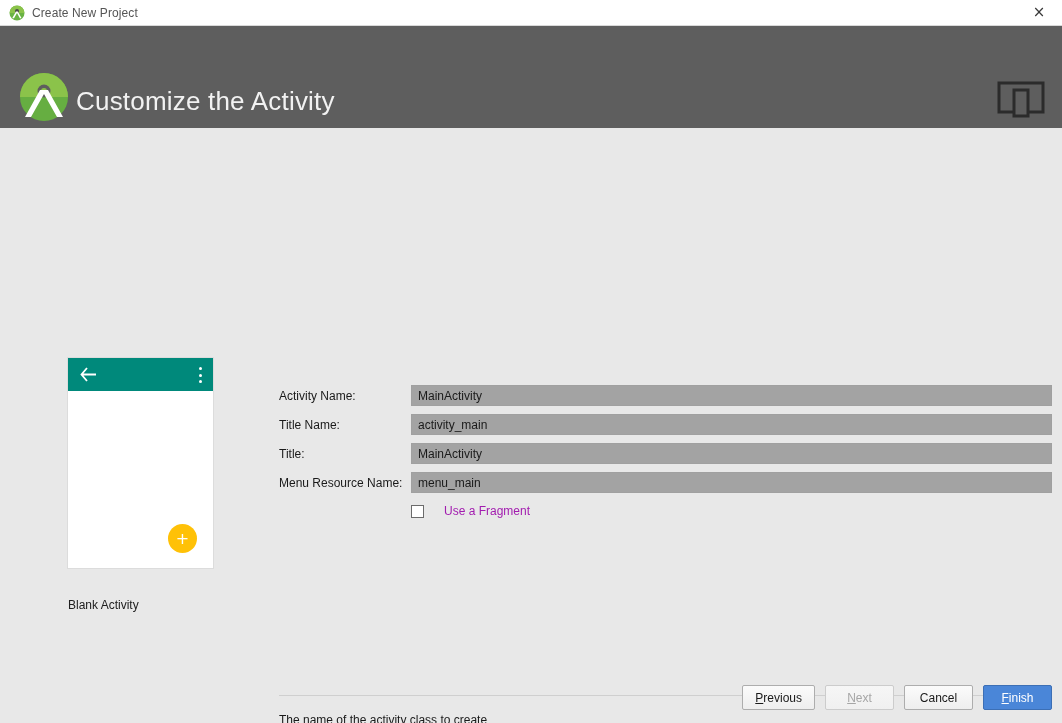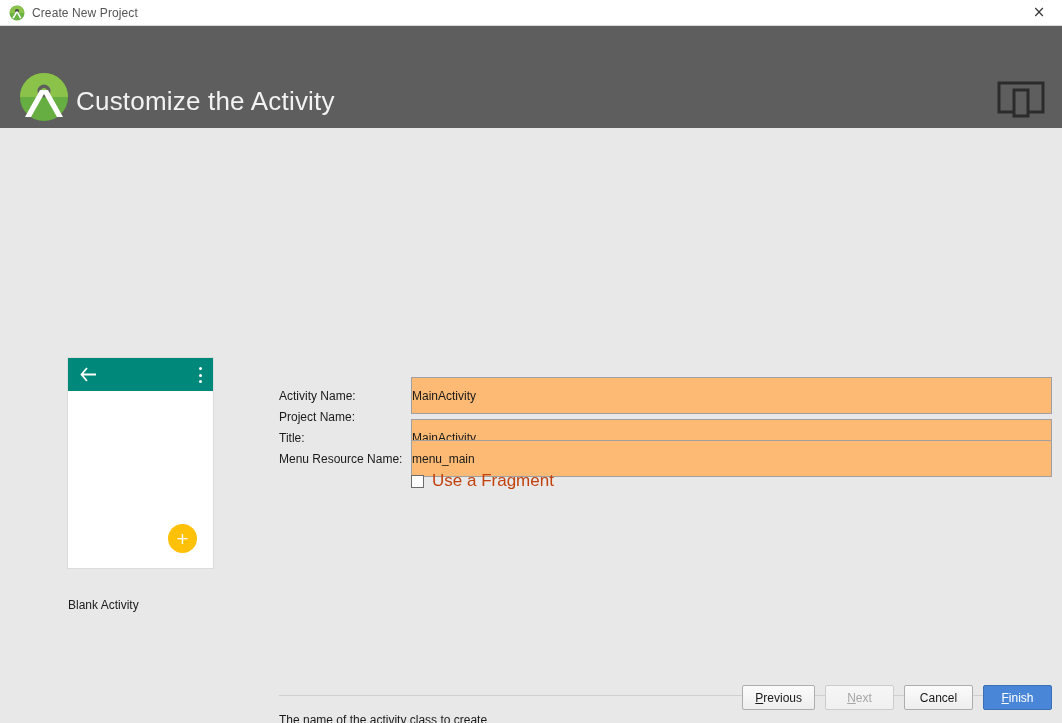--- a/index.html
+++ b/index.html
@@ -180,59 +180,61 @@
   .form-rows {
     position: absolute;
     left: 279px;
     top: 257px;
     width: 773px;
   }
   .form-row {
     display: flex;
     align-items: center;
     height: 21px;
+    margin-bottom: 8px;
   }
   .form-label {
     width: 132px;
     flex: 0 0 132px;
     font-size: 12px;
     color: #1a1a1a;
     white-space: nowrap;
   }
   .form-input {
     flex: 1 1 auto;
-    height: 37px;
-    background: #fdba74;
+    height: 21px;
+    background: #a3a3a3;
     border: 1px solid #a0a0a0;
     box-sizing: border-box;
     display: flex;
     align-items: center;
+    padding-left: 6px;
     font-size: 12px;
     color: #1a1a1a;
     font-family: "Liberation Sans", sans-serif;
   }
   .checkbox-row {
     display: flex;
     align-items: center;
     height: 20px;
     margin-top: 2px;
     padding-left: 132px;
   }
   .checkbox-box {
     width: 13px;
     height: 13px;
     background: #ffffff;
     border: 1px solid #6b6b6b;
     box-sizing: border-box;
     flex: 0 0 auto;
   }
   .checkbox-label {
-    margin-left: 8px;
-    font-size: 17px;
-    color: #c2410c;
+    margin-left: 20px;
+    font-size: 12px;
+    color: #a21caf;
   }
 
   
   .hint-divider {
     position: absolute;
     left: 279px;
     top: 567px;
     width: 773px;
     height: 1px;
     background: #cfcfcf;
@@ -345,21 +347,22 @@
 
 
   <div class="form-rows">
 
     <div class="form-row">
       <div class="form-label">Activity Name:</div>
       <div class="form-input">MainActivity</div>
     </div>
 
     <div class="form-row">
-      <div class="form-label">Project Name:</div>
+      <div class="form-label">Title Name:</div>
+      <div class="form-input">activity_main</div>
     </div>
 
     <div class="form-row">
       <div class="form-label">Title:</div>
       <div class="form-input">MainActivity</div>
     </div>
 
     <div class="form-row">
       <div class="form-label">Menu Resource Name:</div>
       <div class="form-input">menu_main</div>

